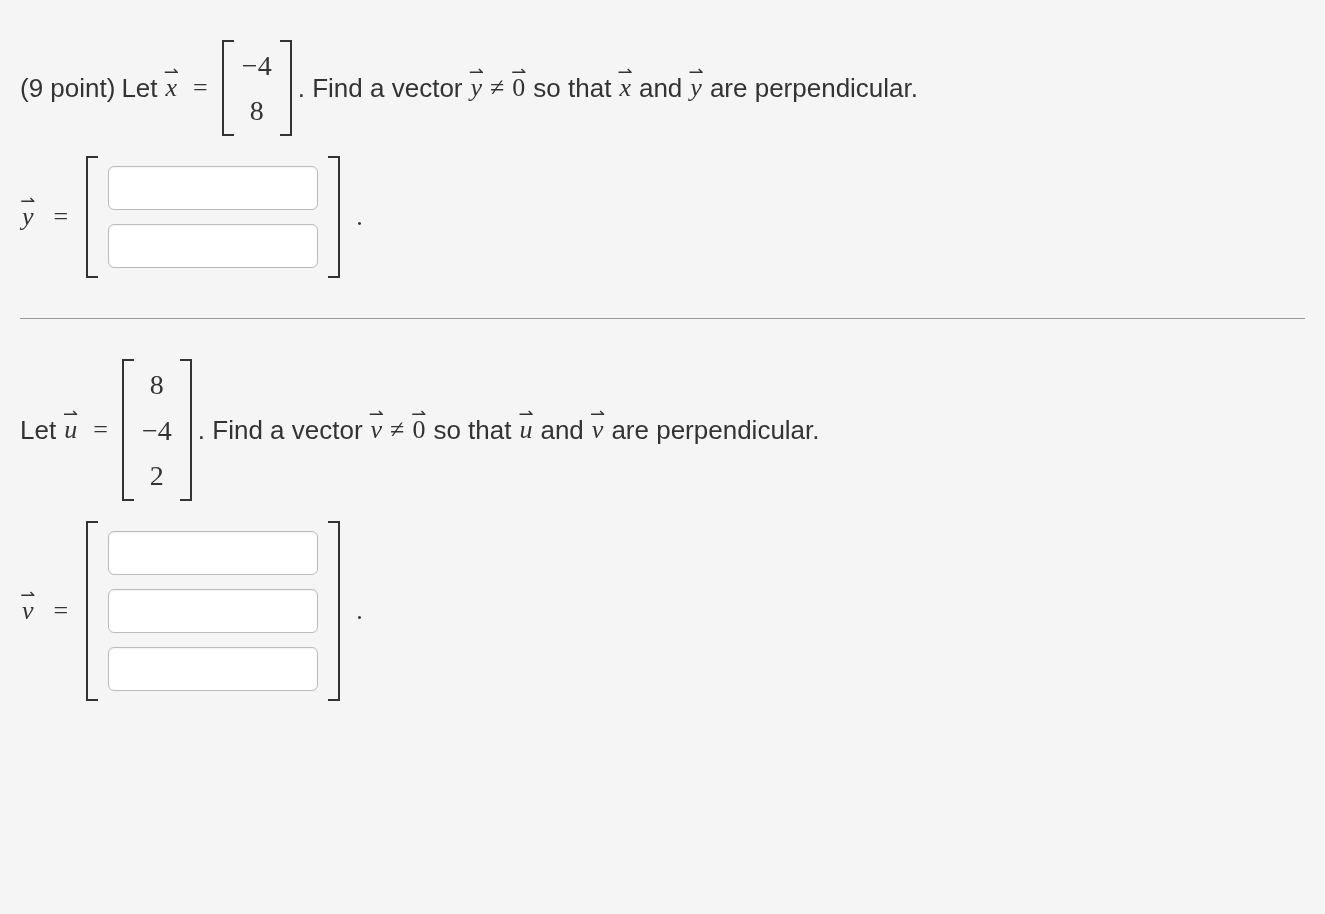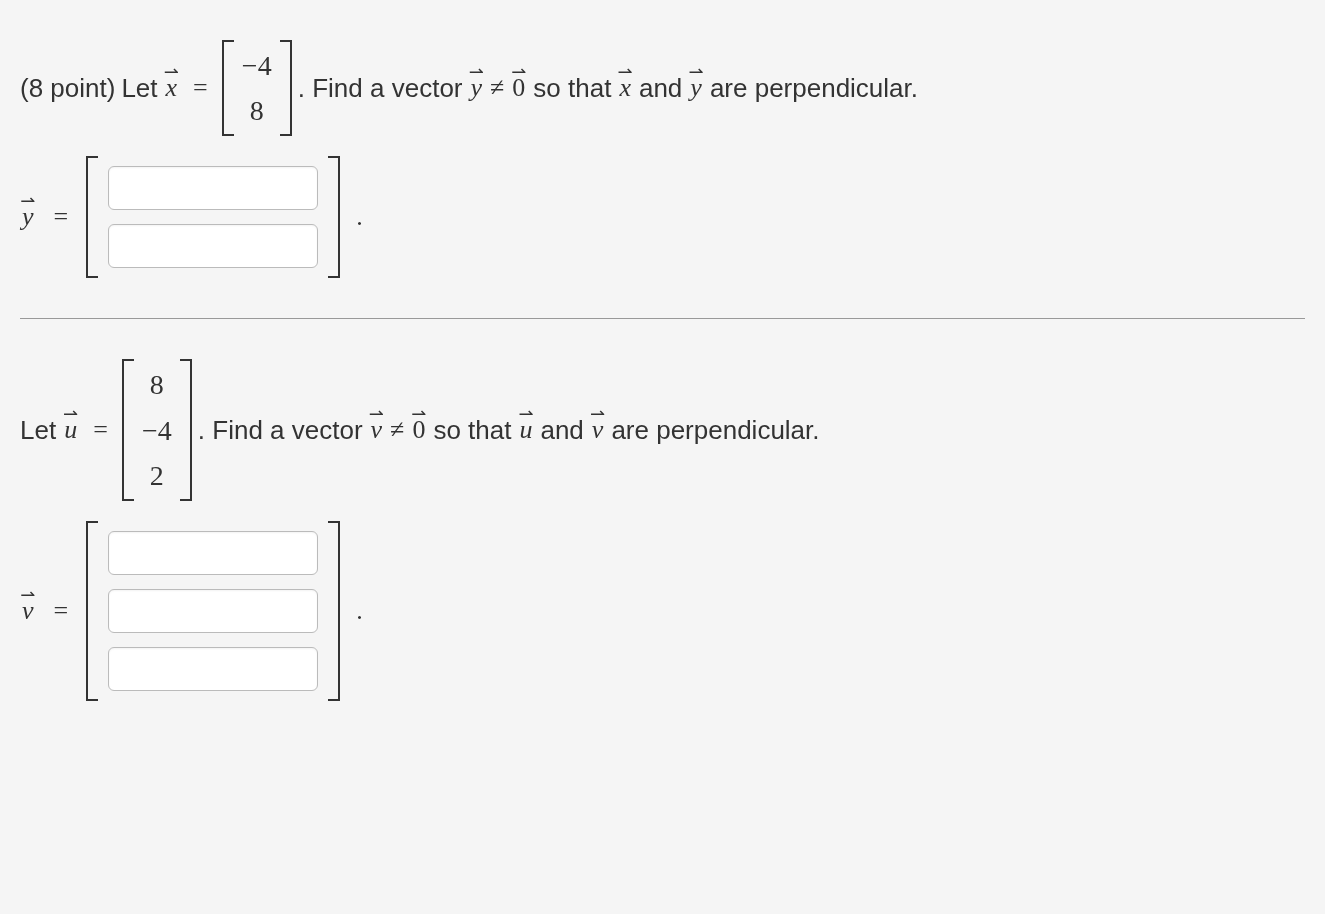--- a/index.html
+++ b/index.html
@@ -98,21 +98,21 @@
   .period { font-family: 'Times New Roman', serif; font-size: 26px; margin-left: 6px; }
   .nowrap { white-space: nowrap; }
 </style>
 </head>
 <body>
 
 <div class="container">
 
   <div class="problem">
     <div class="math-row">
-      <span>(8 point)</span>
+      <span>(9 point)</span>
       <span>Let</span>
       <span class="vec nowrap">
         <span class="arrow">⇀</span>
         <span>x</span>
       </span>
       <span class="eq">=</span>
       <span class="matrix">
         <span class="bracket left"></span>
         <span class="col">
           <span class="mval">−4</span>

